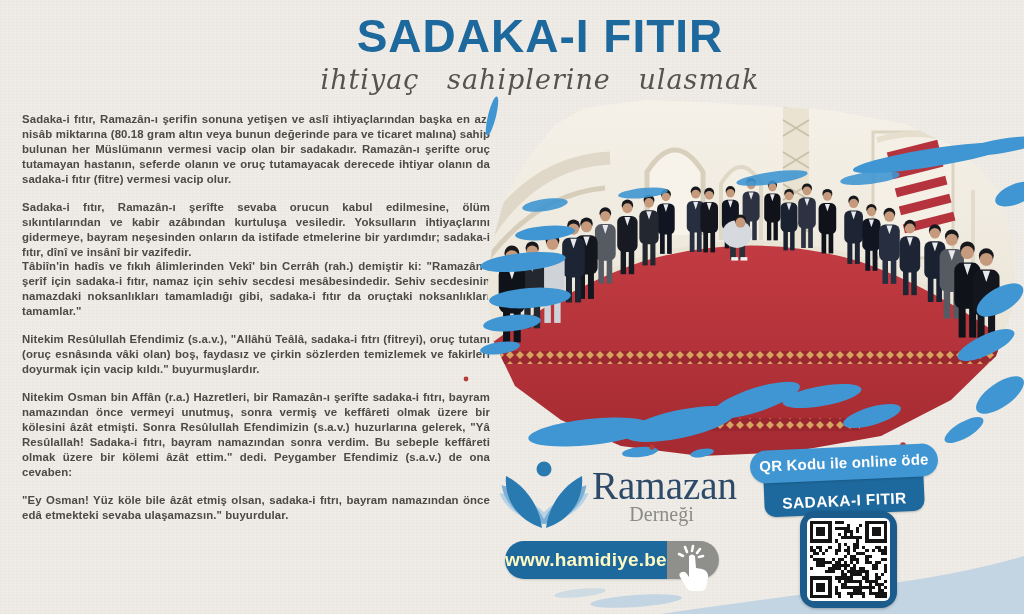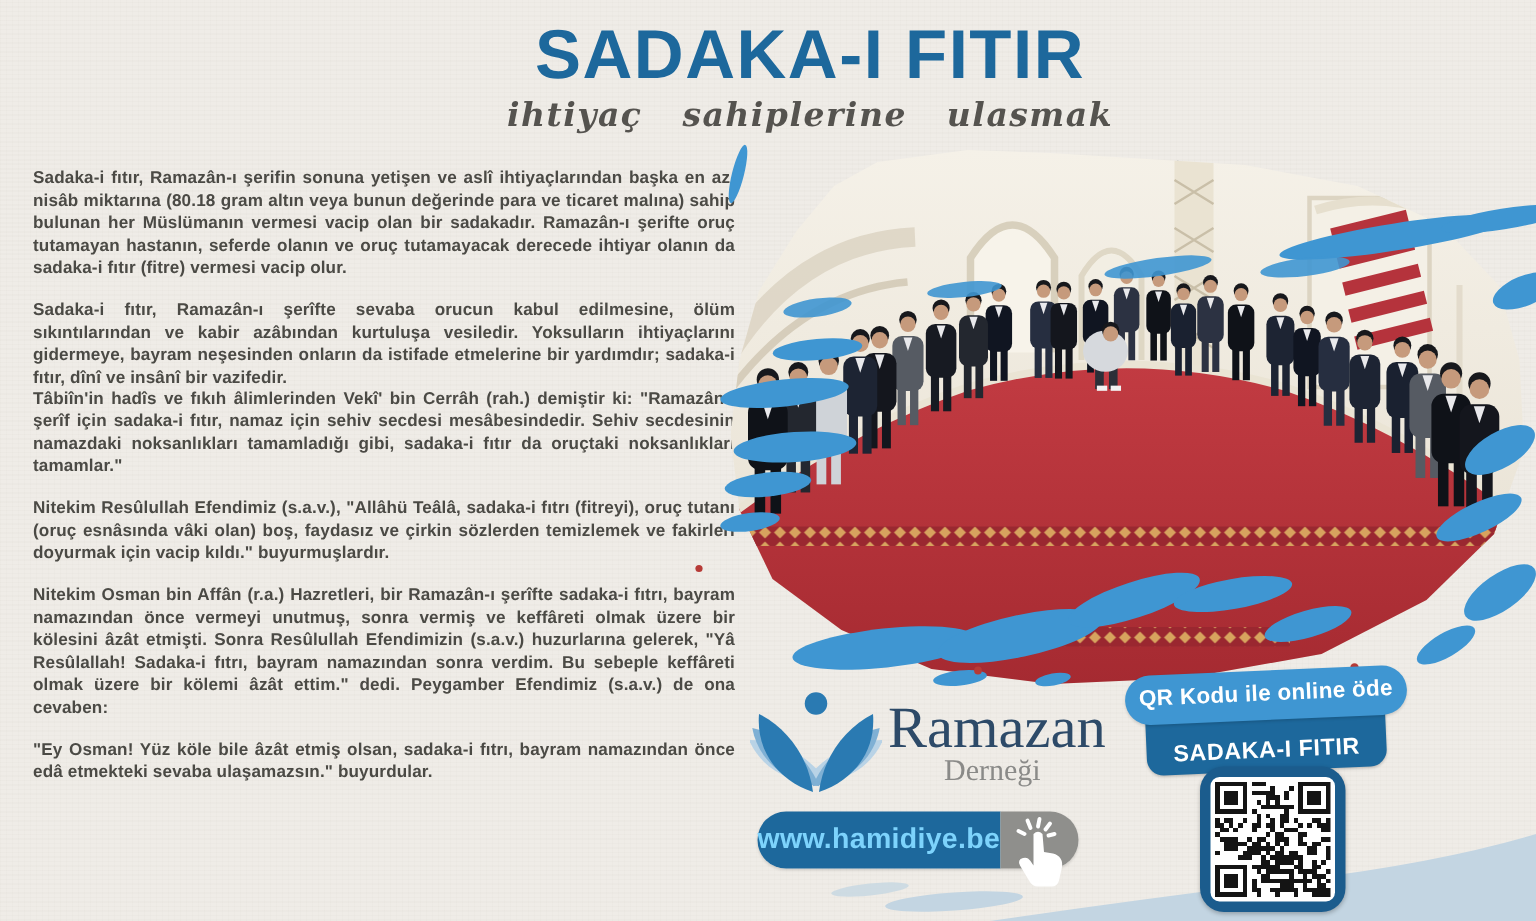--- a/index.html
+++ b/index.html
@@ -11,22 +11,22 @@
       repeating-linear-gradient(0deg, rgba(90,80,60,0.02) 0 1px, transparent 1px 3px),
       repeating-linear-gradient(90deg, rgba(90,80,60,0.015) 0 1px, transparent 1px 4px);
   }
   
   .hdr{position:absolute;left:240px;top:12px;width:600px;text-align:center;}
   .title{
     font-size:46px;font-weight:700;letter-spacing:1px;color:#1d689c;
     font-family:"Liberation Sans",sans-serif;line-height:1.05;
   }
   .subtitle{
-    margin-top:4px;font-family:"DejaVu Serif",serif;font-style:italic;font-weight:700;
-    font-size:22px;color:#55534f;letter-spacing:1px;word-spacing:18px;
+    margin-top:4px;font-family:"DejaVu Serif",serif;font-style:italic;font-weight:400;
+    font-size:27px;color:#55534f;letter-spacing:1px;word-spacing:18px;
   }
   
   .article{position:absolute;left:22px;top:112px;width:468px;}
   .article p{
     margin:0 0 13px 0;font-size:11.4px;font-weight:700;color:#4b4a45;
     line-height:1.31;text-align:justify;letter-spacing:0.1px;
   }
   .article p.nogap{margin-bottom:0;}
   
   .photo{
@@ -40,21 +40,21 @@
   .logo .mark{width:88px;height:80px;}
   .logo .words{margin-left:4px;margin-top:6px;}
   .logo .name{font-family:"Liberation Serif",serif;font-size:39px;color:#2d4a68;line-height:1;}
   .logo .sub{font-family:"Liberation Serif",serif;font-size:20px;color:#8a8a88;text-align:center;margin-top:-2px;padding-right:6px;}
   
   .webbtn{
     position:absolute;left:505px;top:541px;width:214px;height:38px;border-radius:20px;
     display:flex;overflow:visible;cursor:pointer;box-shadow:0 1px 2px rgba(0,0,0,.15);
   }
   .webbtn .txt{
-    flex:1;background:#1d689c;border-radius:20px 0 0 20px;color:#7dd3fc;font-weight:700;
+    flex:1;background:#1d689c;border-radius:20px 0 0 20px;color:#fef9c3;font-weight:700;
     font-size:19px;line-height:38px;text-align:left;letter-spacing:0.2px;
   }
   .webbtn .cap{width:54px;background:#8f8f8c;border-radius:0 20px 20px 0;position:relative;}
   .webbtn .cap svg{position:absolute;left:6px;top:3px;overflow:visible;}
   
   .qr-banner{
     position:absolute;left:764px;top:468px;width:160px;height:46px;background:#1d689c;
     border-radius:11px;transform:rotate(-2.5deg);color:#fff;font-weight:700;font-size:15.5px;
     text-align:center;letter-spacing:0.4px;line-height:66px;box-shadow:0 1px 2px rgba(0,0,0,.2);
   }

